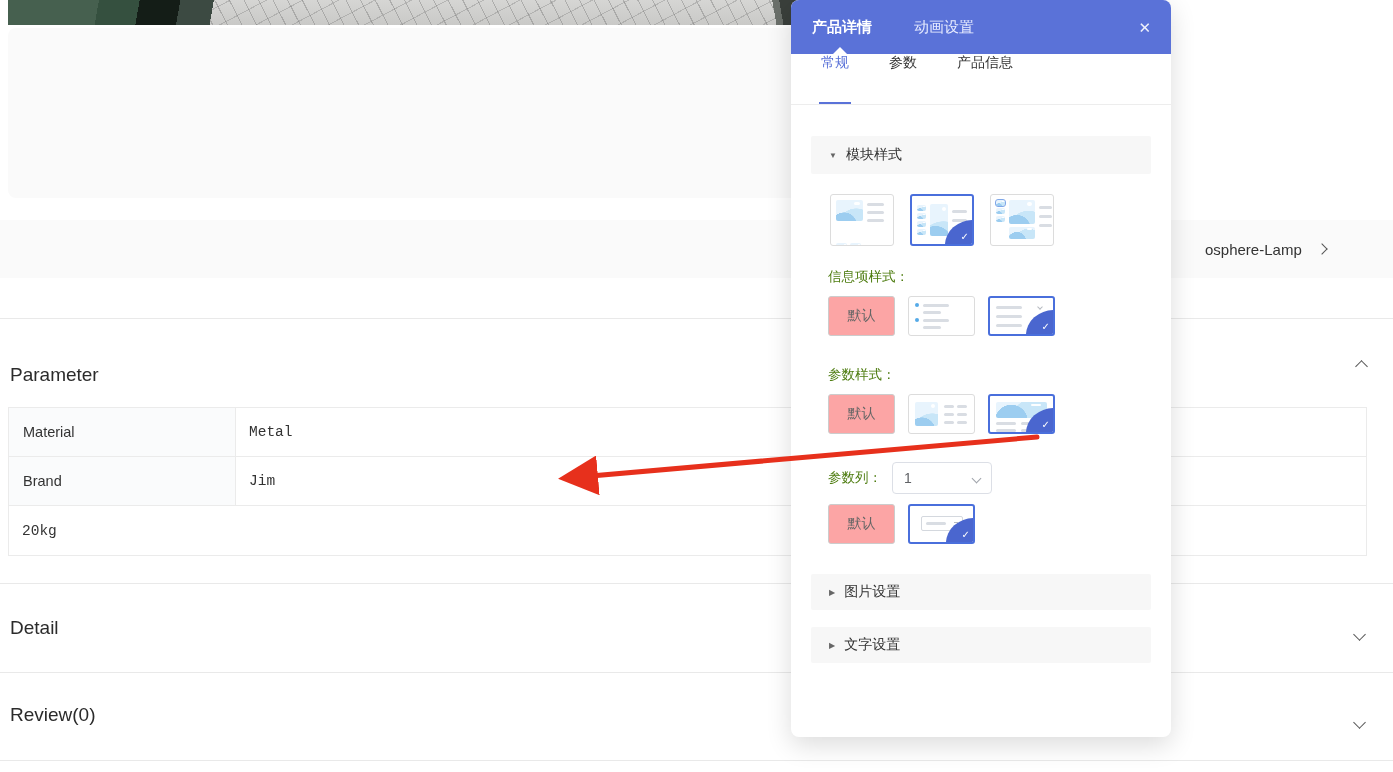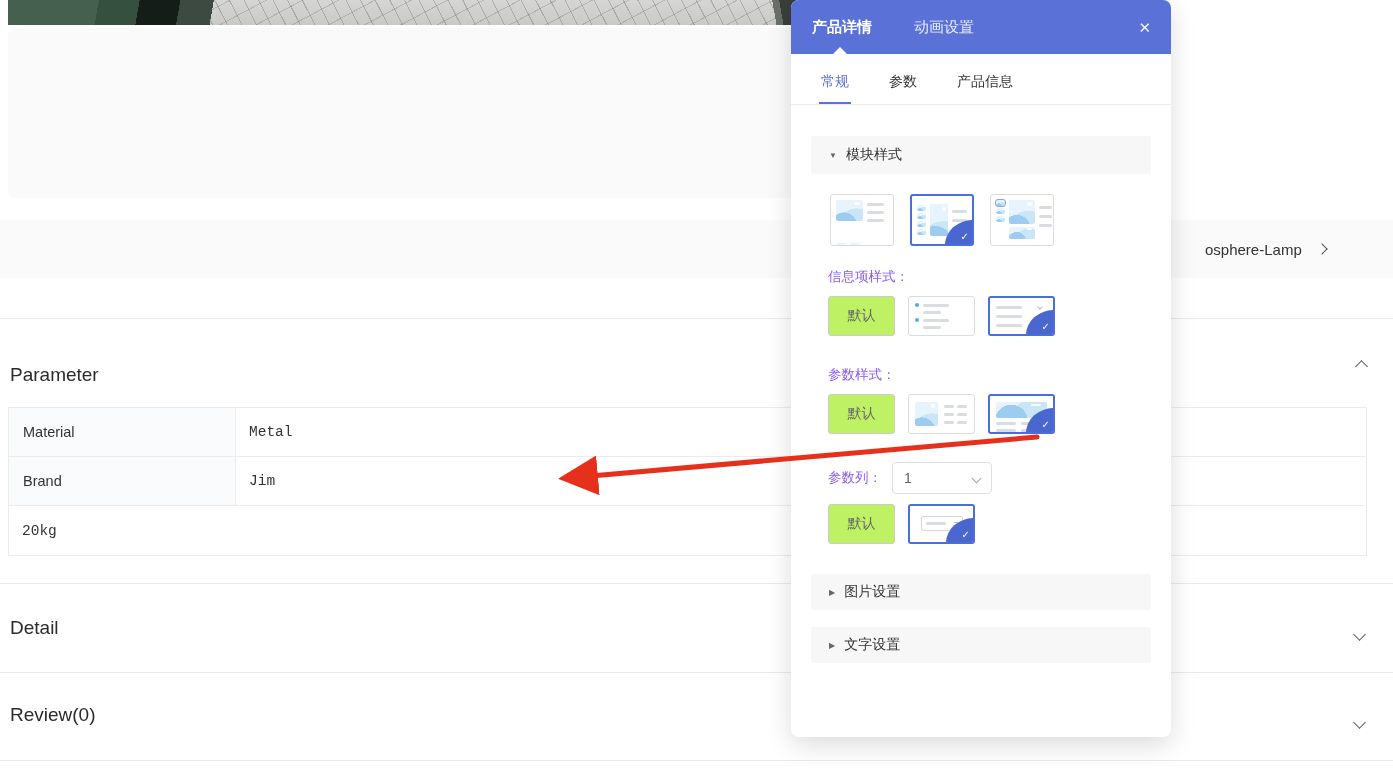--- a/index.html
+++ b/index.html
@@ -45,45 +45,45 @@
   
   .panel { position:absolute; left:791px; top:0; width:380px; height:737px; background:#fff; border-radius:8px; box-shadow:0 8px 26px rgba(0,0,0,.14); z-index:10; }
   .panel-header { position:relative; height:54px; background:#5a72d8; border-radius:8px 8px 0 0; display:flex; align-items:center; padding:0 20px 0 21px; }
   .ph-tab { font-size:15px; cursor:pointer; }
   .ph-tab.active { color:#fff; font-weight:bold; }
   .ph-tab.secondary { color:#e8ecff; margin-left:42px; }
   .ph-close { margin-left:auto; color:rgba(255,255,255,.9); font-size:15px; cursor:pointer; line-height:1; }
   .ph-pointer { position:absolute; left:42px; bottom:0; width:0; height:0; border-left:7px solid transparent; border-right:7px solid transparent; border-bottom:7px solid #fff; }
 
   .panel-tabs { height:51px; display:flex; align-items:flex-end; padding-left:28px; gap:36px; border-bottom:1px solid #ededed; }
-  .ptab { font-size:14px; color:#333; padding:0 2px 11px; cursor:pointer; border-bottom:2px solid transparent;margin-top:12px; }
+  .ptab { font-size:14px; color:#333; padding:0 2px 30px; cursor:pointer; border-bottom:2px solid transparent;margin-top:12px; }
   .ptab.active { color:#5a72d8; border-bottom-color:#5a72d8; }
 
   .panel-body { padding:0 20px; }
   .acc-bar { height:38px; background:#f7f7f7; border-radius:2px; display:flex; align-items:center; padding-left:18px; gap:9px; cursor:pointer; }
   .acc-bar .caret { font-size:8px; color:#666; }
   .acc-bar .acc-label { font-size:14px; color:#333; }
   .acc-bar.first { margin-top:31px; }
   .acc-bar.img-settings { margin-top:30px; height:36px; }
   .acc-bar.txt-settings { margin-top:17px; height:36px; }
 
-  .field-label { font-size:13.5px; color:#8b5cf6; margin:0 0 0 17px; }
+  .field-label { font-size:13.5px; color:#4d7c0f; margin:0 0 0 17px; }
   .lab-info  { margin-top:22px; }
   .lab-param { margin-top:30px; }
   .lab-spec  { margin-top:19px; }
 
   .thumb-row { display:flex; gap:13px; margin-left:17px; margin-top:10px; }
   .thumb-row.module { gap:16px; margin-left:19px; margin-top:20px; }
 
   .thumb { position:relative; width:67px; height:40px; background:#fff; border:1px solid #dcdcdc; border-radius:3px; padding:6px; overflow:hidden; cursor:pointer; }
   .thumb.big { width:64px; height:52px; padding:5px; }
   .thumb.sel { border:2px solid #4a6fdc; }
   .thumb.sel::after { content:"✓"; position:absolute; right:-1px; bottom:-1px; width:24px; height:22px; background:#4a66cf;
     border-top-left-radius:100%; color:#fff; font-size:10px; display:flex; align-items:flex-end; justify-content:flex-end; padding:0 4px 3px 0; }
-  .btn-default { width:67px; height:40px; border:1px solid #ccc; border-radius:3px; background:#bef264; font-size:14px; color:#666; display:flex; align-items:center; justify-content:center; cursor:pointer;text-align:right; }
+  .btn-default { width:67px; height:40px; border:1px solid #ccc; border-radius:3px; background:#fca5a5; font-size:14px; color:#666; display:flex; align-items:center; justify-content:center; cursor:pointer;text-align:right; }
 
   .mimg { background:
       radial-gradient(circle at 30% 120%, #9ccdf0 0 40%, transparent 41%),
       radial-gradient(circle at 75% 130%, #c8e6f8 0 55%, transparent 56%),
       #e8f4fd; border-radius:2px; position:relative; }
   .mimg::after { content:""; position:absolute; top:10%; right:12%; width:20%; height:13%; background:#fff; border-radius:3px; opacity:.95; }
   .mline { height:3px; background:#d9dde3; border-radius:2px; }
   .mdot { width:4px; height:4px; border-radius:50%; background:#55aae8; flex:none; }
   .vcol { display:flex; flex-direction:column; justify-content:center; }
 

